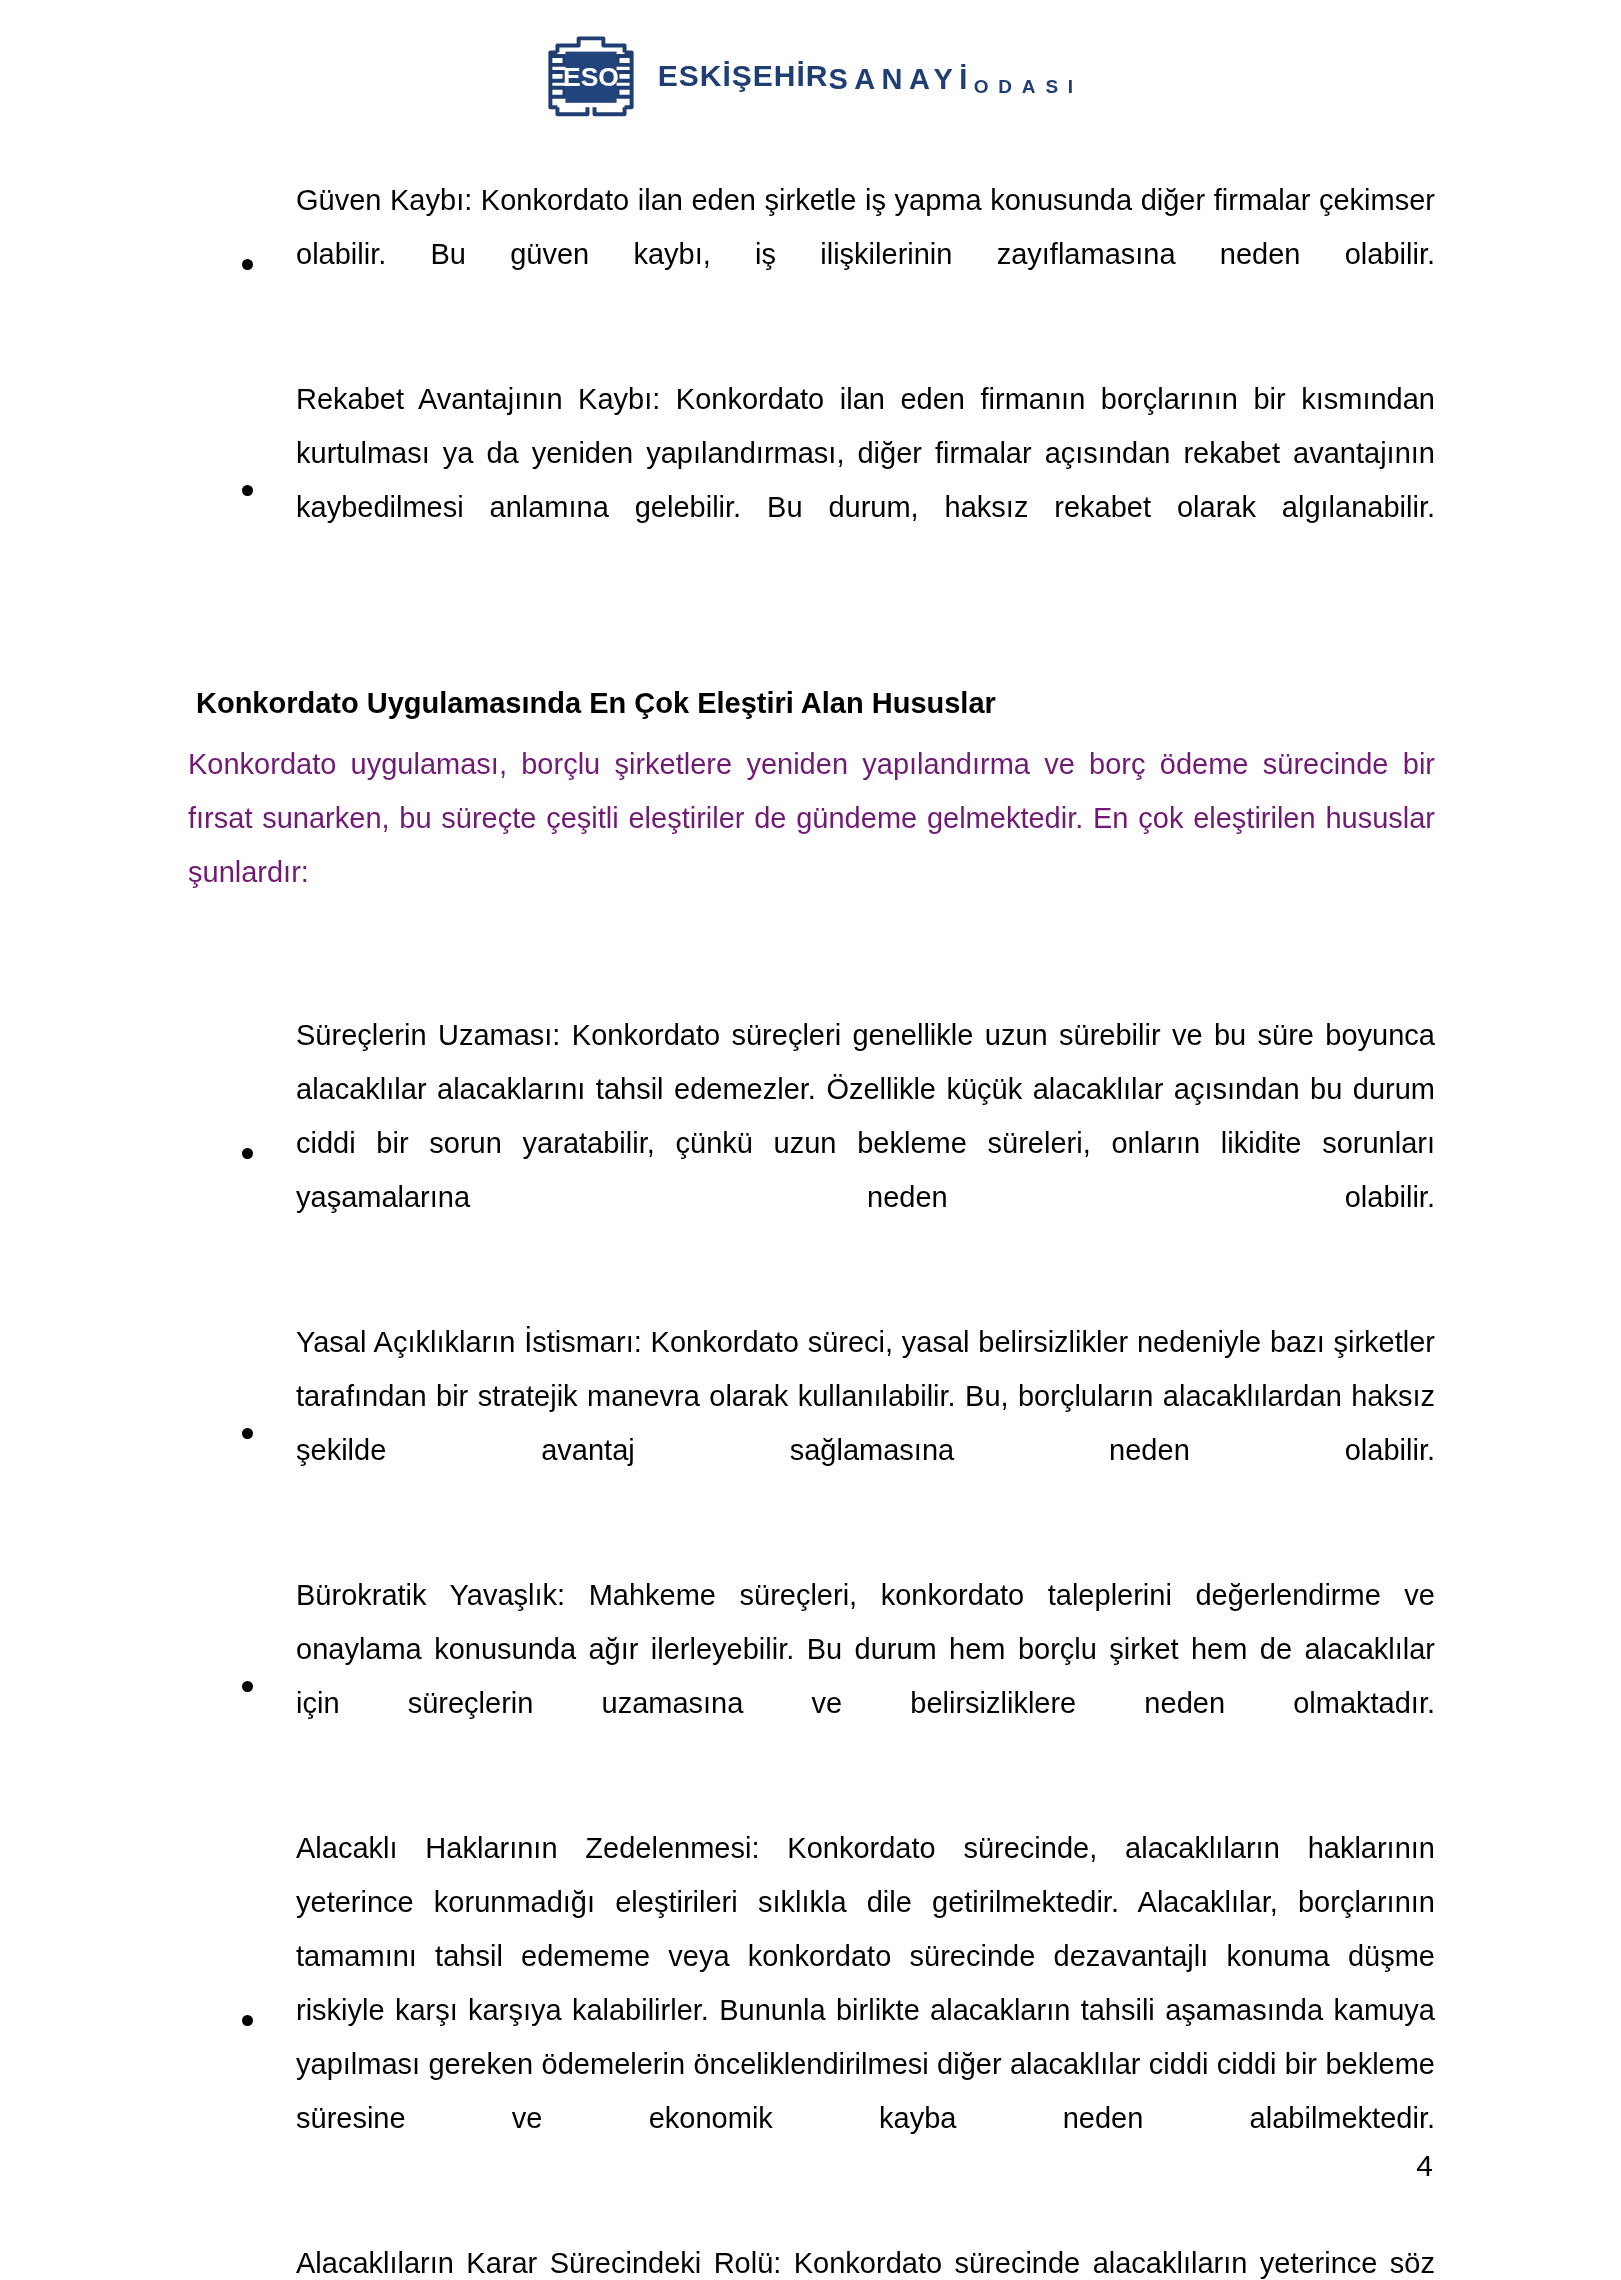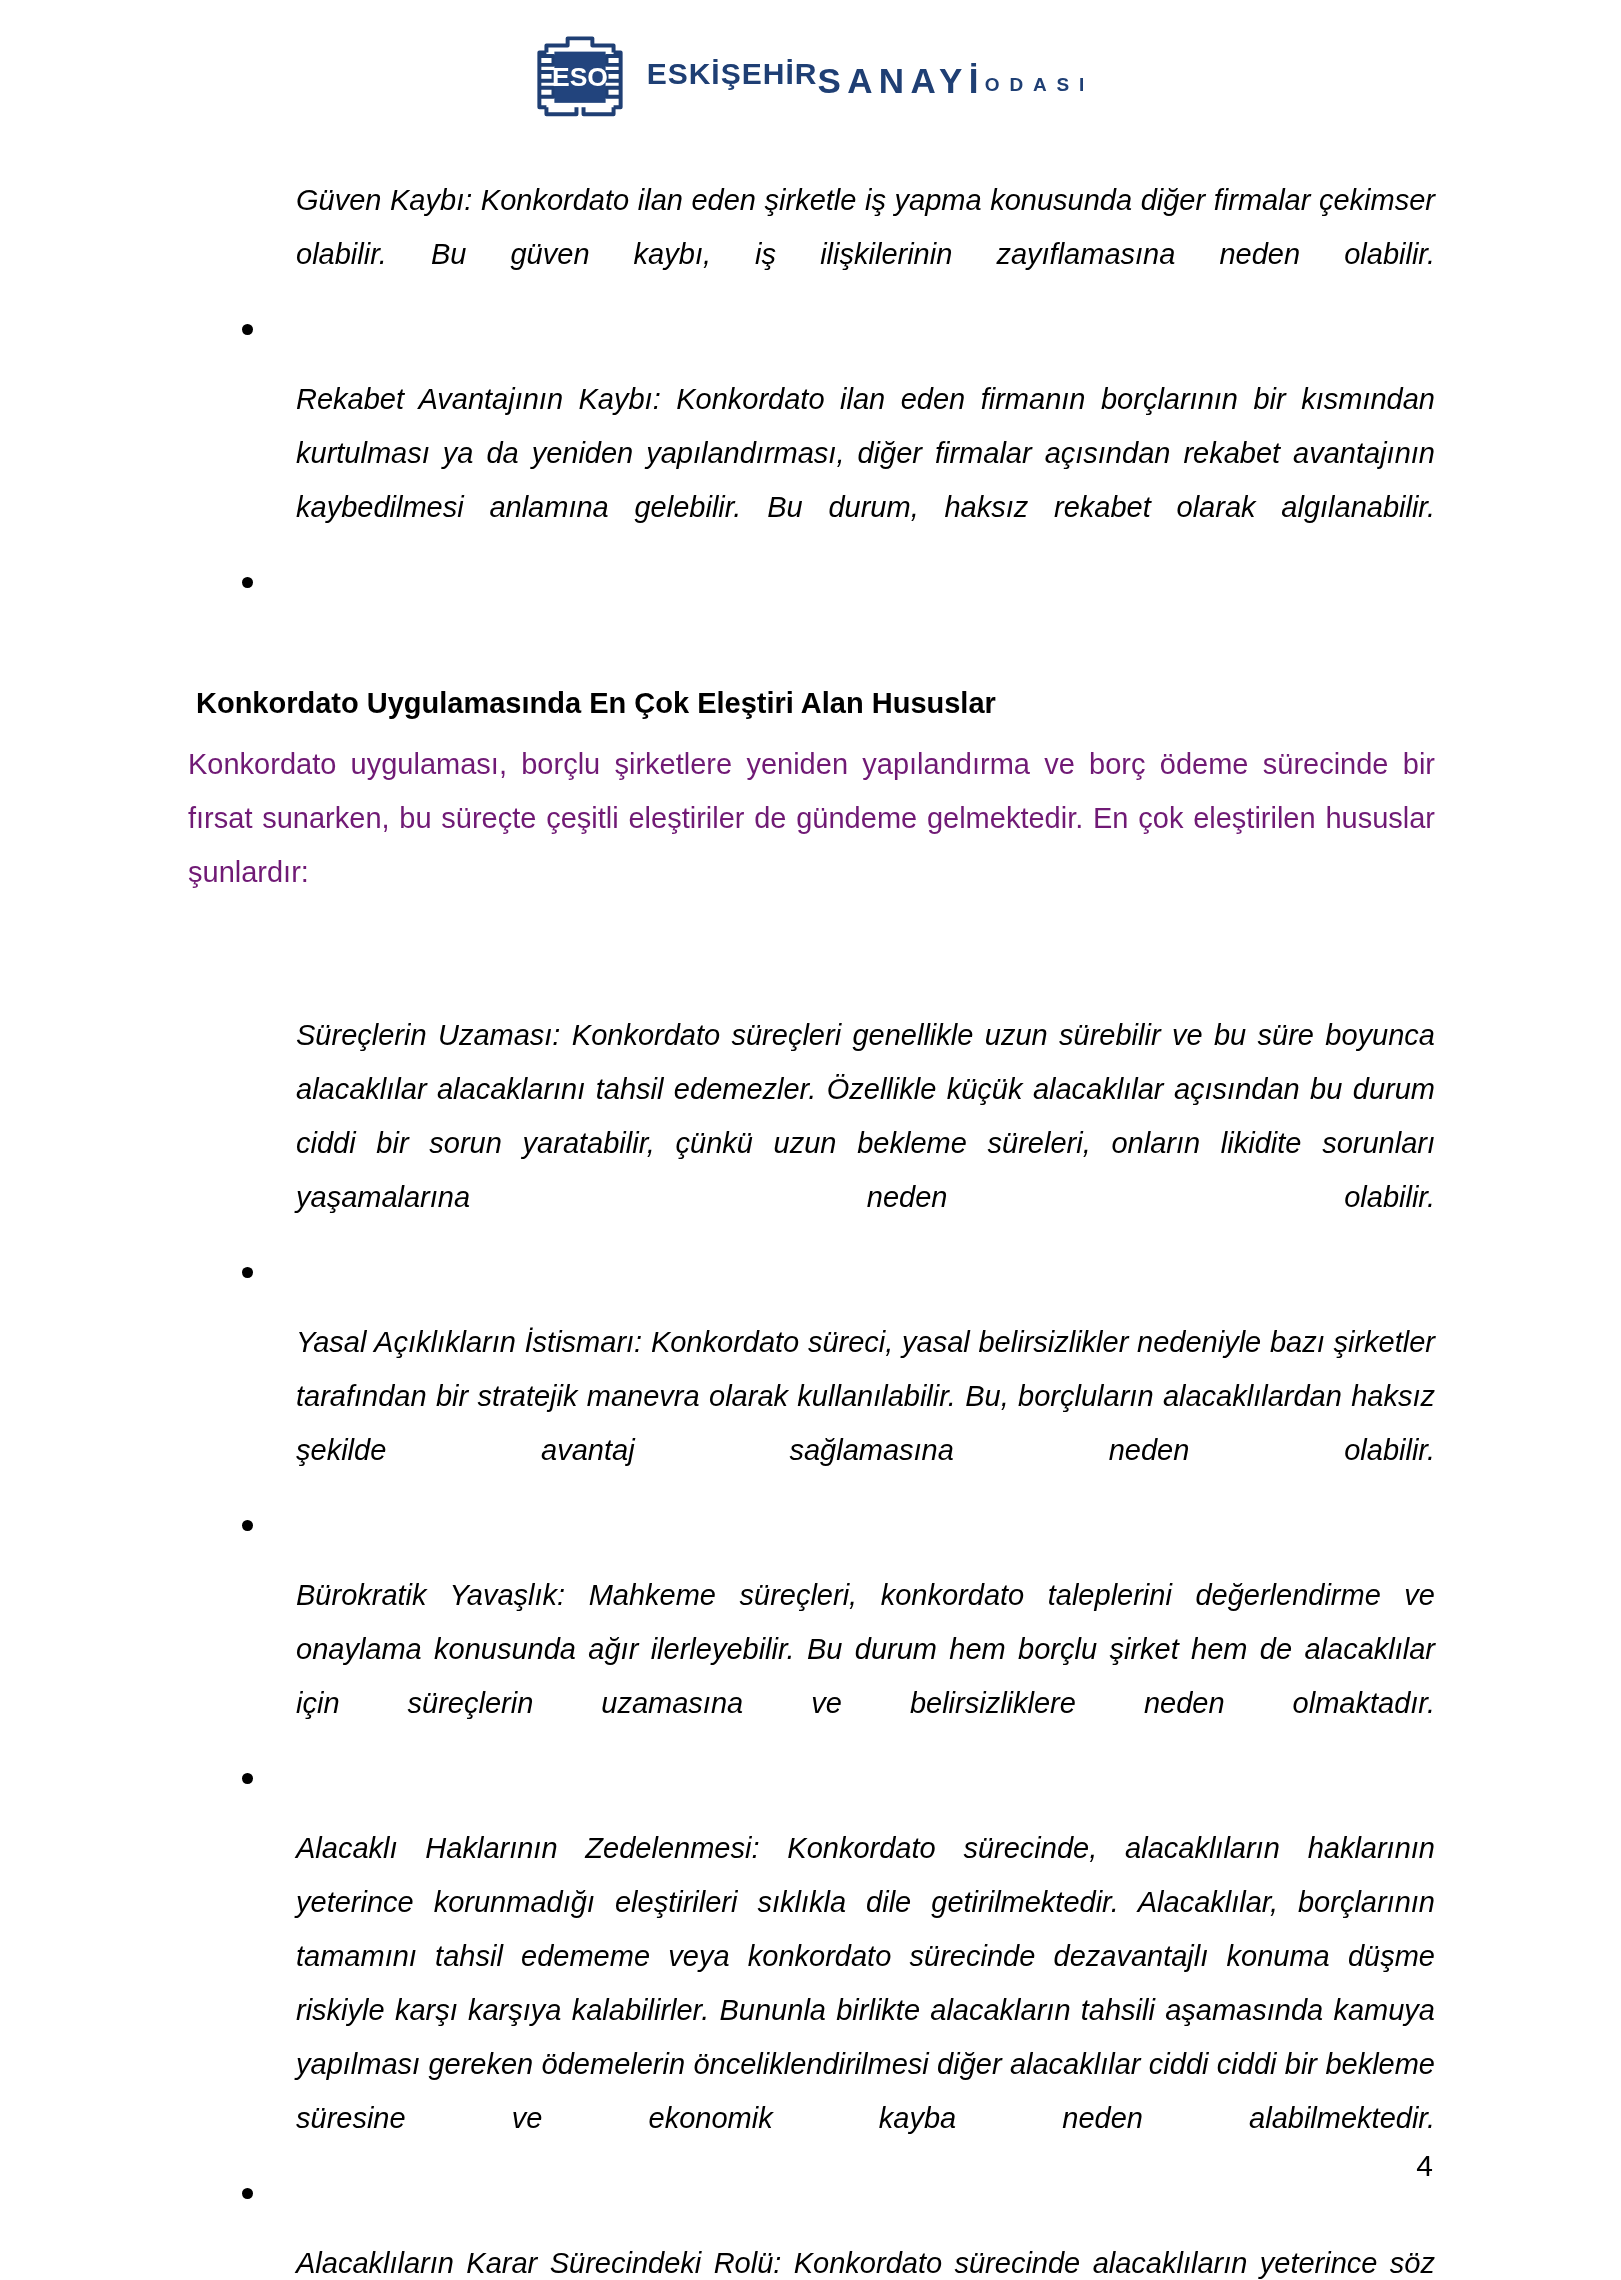--- a/index.html
+++ b/index.html
@@ -46,21 +46,21 @@
     justify-content: center;
     line-height: 1.0;
   }
   .logo-line {
     color: #1f3f74;
     font-weight: bold;
     font-size: 30px;
     letter-spacing: 1px;
     white-space: nowrap;
   }
-  .logo-line.l2 { letter-spacing: 6.4px; font-size: 35px; margin-top: 3.9px; }
+  .logo-line.l2 { letter-spacing: 6.4px; font-size: 29px; margin-top: 3.9px; }
   .logo-line.l3 { letter-spacing: 9.8px;  font-size: 19px; margin-top: 16px; }
 
   
   .content {
     position: absolute;
     top: 173px;
     left: 188px;
     width: 1247px;
   }
 
@@ -76,23 +76,22 @@
   .heading {
     font-size: 29px;
     line-height: 51px;
     font-weight: bold;
     color: #000000;
     margin: 8px;
   }
 
   .bullet-row {
     display: flex;
-    align-items: flex-end;
+    align-items: center;
     margin: 0 0 37px 0;
-    font-style: italic;
   }
   .bullet-row:last-child { margin-bottom: 0; }
   .bullet-dot {
     flex: 0 0 auto;
     width: 54px;
     margin-left: 54px;
     padding-top: 20.6px;
     line-height: 0;
   }
   .bullet-dot span {

